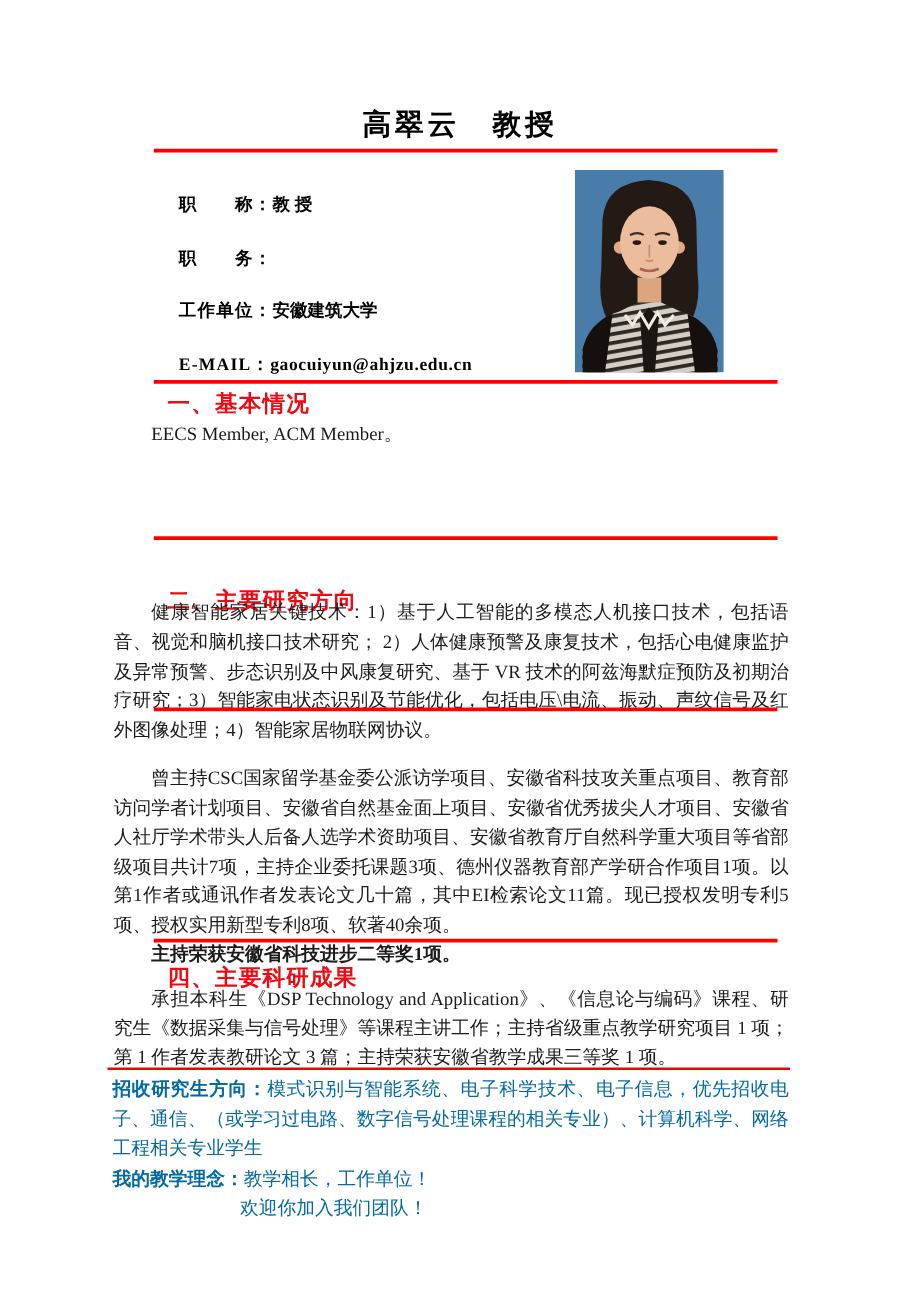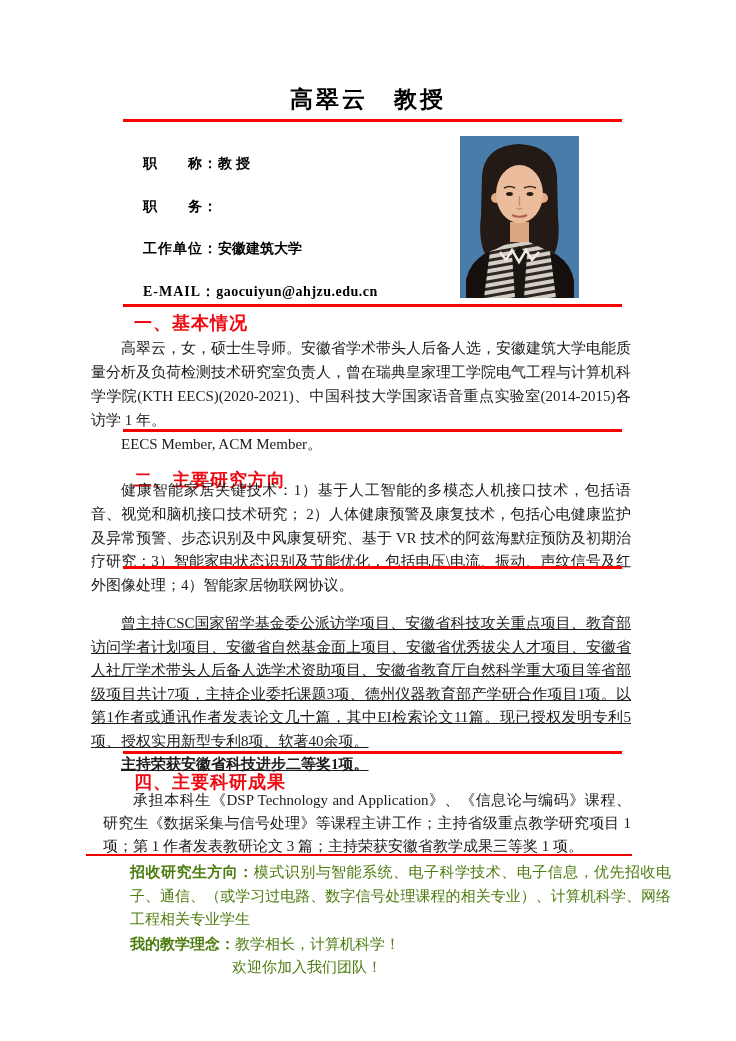--- a/index.html
+++ b/index.html
@@ -21,24 +21,24 @@
   .photo-frame{position:absolute;left:460px;top:136px;width:119px;height:162px;}
   .photo-frame svg{display:block;}
   .sec-heading{
     position:absolute;left:134px;margin:0;font-size:18px;font-weight:bold;color:#ee0a12;
     font-family:"Liberation Sans","DejaVu Sans",sans-serif;letter-spacing:1px;white-space:nowrap;
   }
   .para-block{position:absolute;left:91px;width:540px;font-size:15px;color:#1b1b1b;text-align:justify;}
   .para-block p{margin:0;text-indent:2em;}
   .lh24 p{line-height:24px;}
   .lh238 p{line-height:23.8px;}
-  .lh235 p{line-height:23.5px;text-decoration:underline;}
-  .lh23 p{line-height:23px;margin-left:12px;}
+  .lh235 p{line-height:23.5px;}
+  .lh23 p{line-height:23px;}
   .bold-para{font-weight:bold;}
-  .footer-block{position:absolute;left:90px;width:541px;font-size:15px;color:#4d7c0f;margin-left:40px;}
+  .footer-block{position:absolute;left:90px;width:541px;font-size:15px;color:#0369a1;}
   .footer-block p{margin:0;line-height:23.5px;text-align:justify;}
   .footer-block p.no-just{text-align:left;}
   .b-label{font-weight:bold;font-family:"Liberation Sans","DejaVu Sans",sans-serif;}
   .welcome-line{padding-left:102px;}
 </style>
 </head>
 <body>
 
 <div class="page">
 
@@ -97,21 +97,20 @@
       <path d="M59.5,60 L59.5,70 M56.5,72 Q59.5,74 62.5,72" stroke="#c4906c" stroke-width="1.4" fill="none"></path>
 
       <path d="M52,79 Q59.5,82.5 67,79" stroke="#b05f52" stroke-width="2" fill="none"></path>
     </svg>
   </div>
 
   <div class="rule" style="top:304px"></div>
 
   <h2 class="sec-heading" style="top:311px">一、基本情况</h2>
   <div class="para-block lh24" style="top:336px">
-    <p>高翠云，女，硕士生导师。安徽省学术带头人后备人选，安徽建筑大学电能质量分析及负荷检测技术研究室负责人，曾在瑞典皇家理工学院电气工程与计算机科学学院(KTH EECS)(2020-2021)、中国科技大学国家语音重点实验室(2014-2015)各访学 1 年。</p>
     <p>EECS Member, ACM Member。</p>
   </div>
 
   <div class="rule" style="top:429px"></div>
 
   <h2 class="sec-heading" style="top:468px">二、主要研究方向</h2>
   <div class="para-block lh238" style="top:479px">
     <p>健康智能家居关键技术：1）基于人工智能的多模态人机接口技术，包括语音、视觉和脑机接口技术研究； 2）人体健康预警及康复技术，包括心电健康监护及异常预警、步态识别及中风康复研究、基于 VR 技术的阿兹海默症预防及初期治疗研究；3）智能家电状态识别及节能优化，包括电压\电流、振动、声纹信号及红外图像处理；4）智能家居物联网协议。</p>
   </div>
 
@@ -129,18 +128,18 @@
     <p>承担本科生《DSP Technology and Application》、《信息论与编码》课程、研究生《数据采集与信号处理》等课程主讲工作；主持省级重点教学研究项目 1 项；第 1 作者发表教研论文 3 篇；主持荣获安徽省教学成果三等奖 1 项。</p>
   </div>
 
   <div class="rule-full" style="top:854px"></div>
 
   <div class="footer-block" style="top:860px">
     <p>
       <span class="b-label">招收研究生方向：</span><span>模式识别与智能系统、电子科学技术、电子信息，优先招收电子、通信、（或学习过电路、数字信号处理课程的相关专业）、计算机科学、网络工程相关专业学生</span>
     </p>
     <p class="no-just">
-      <span class="b-label">我的教学理念：</span><span>教学相长，计算机科学！</span>
+      <span class="b-label">我的教学理念：</span><span>教学相长，工作单位！</span>
     </p>
     <p class="no-just welcome-line">欢迎你加入我们团队！</p>
   </div>
 
 </div>
 
 </body></html>

